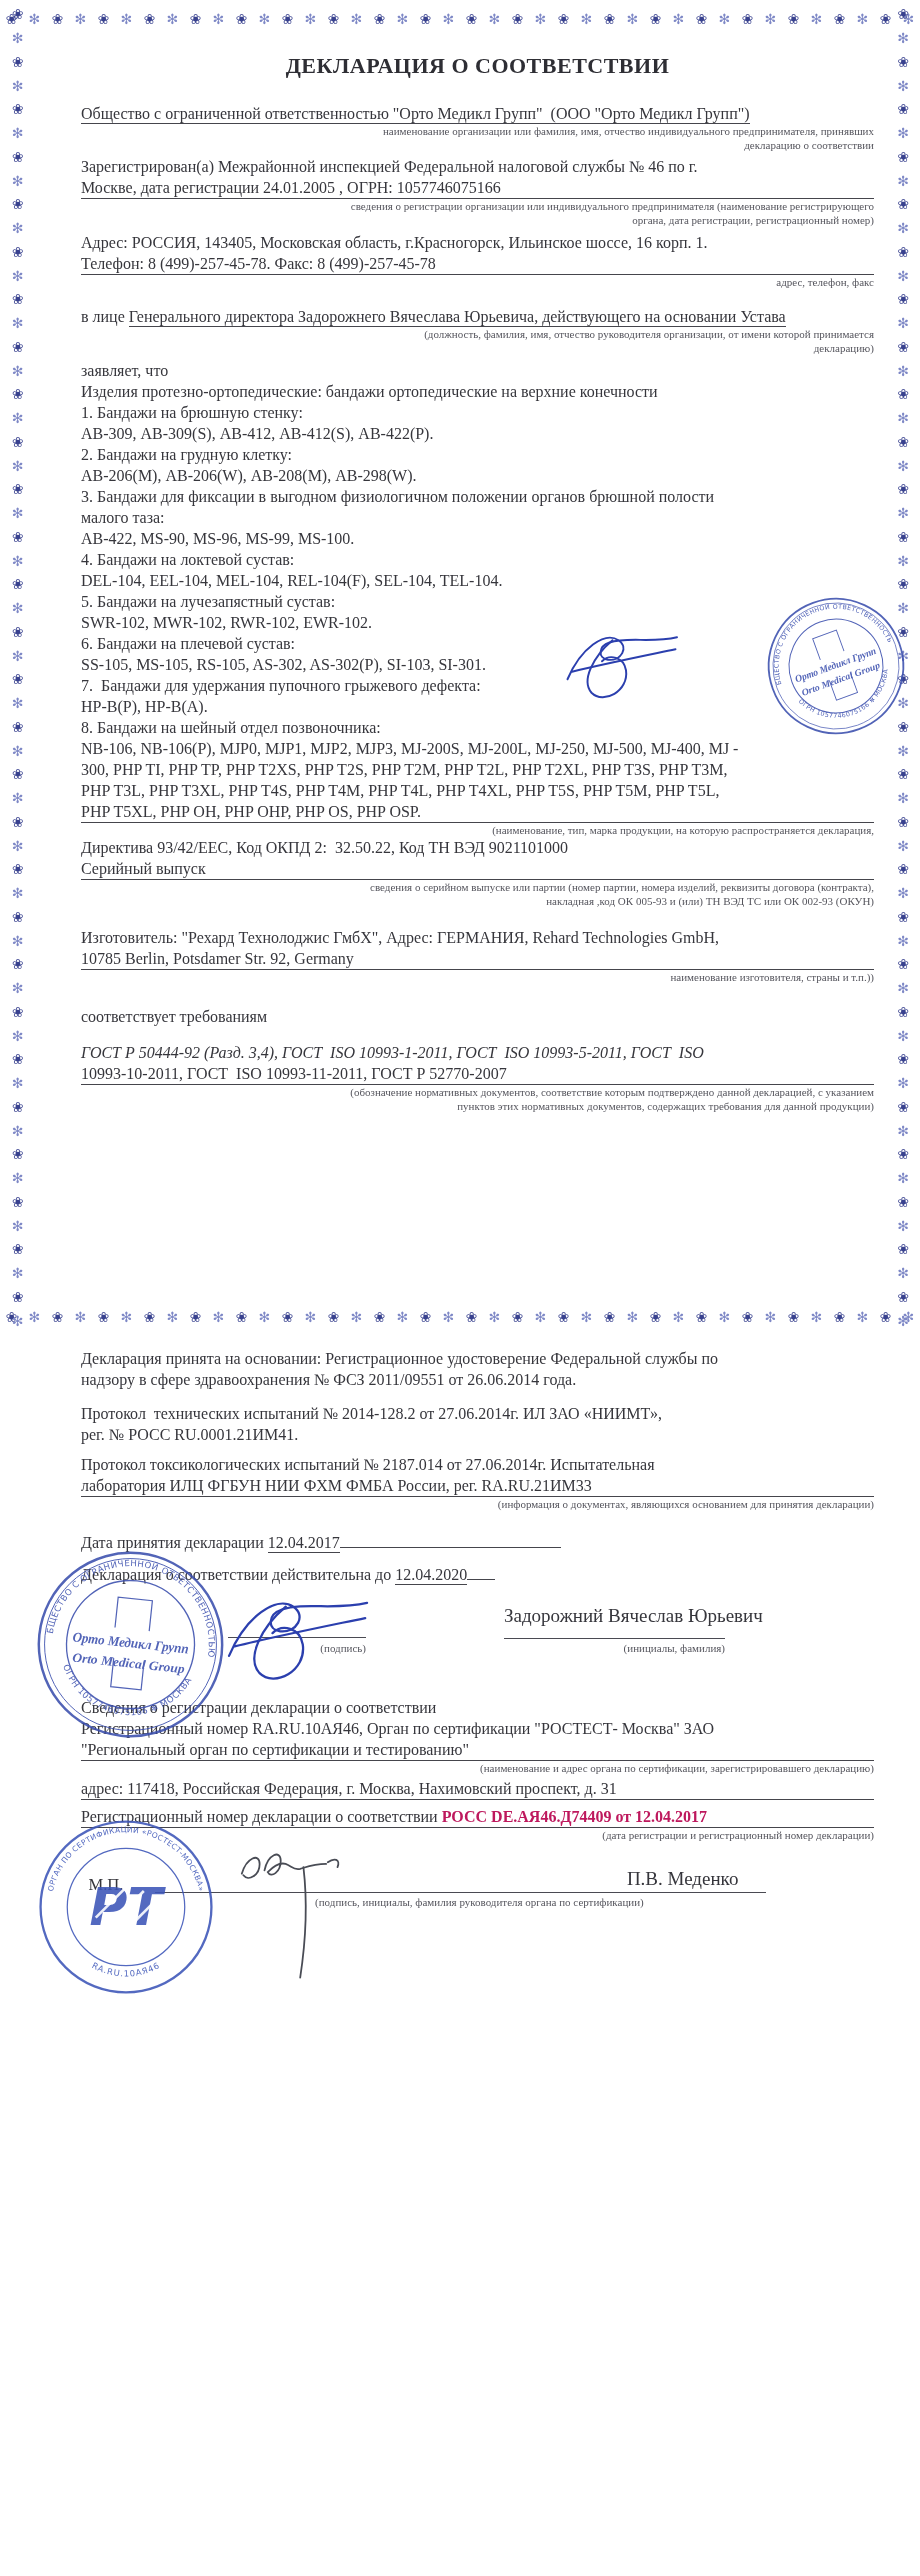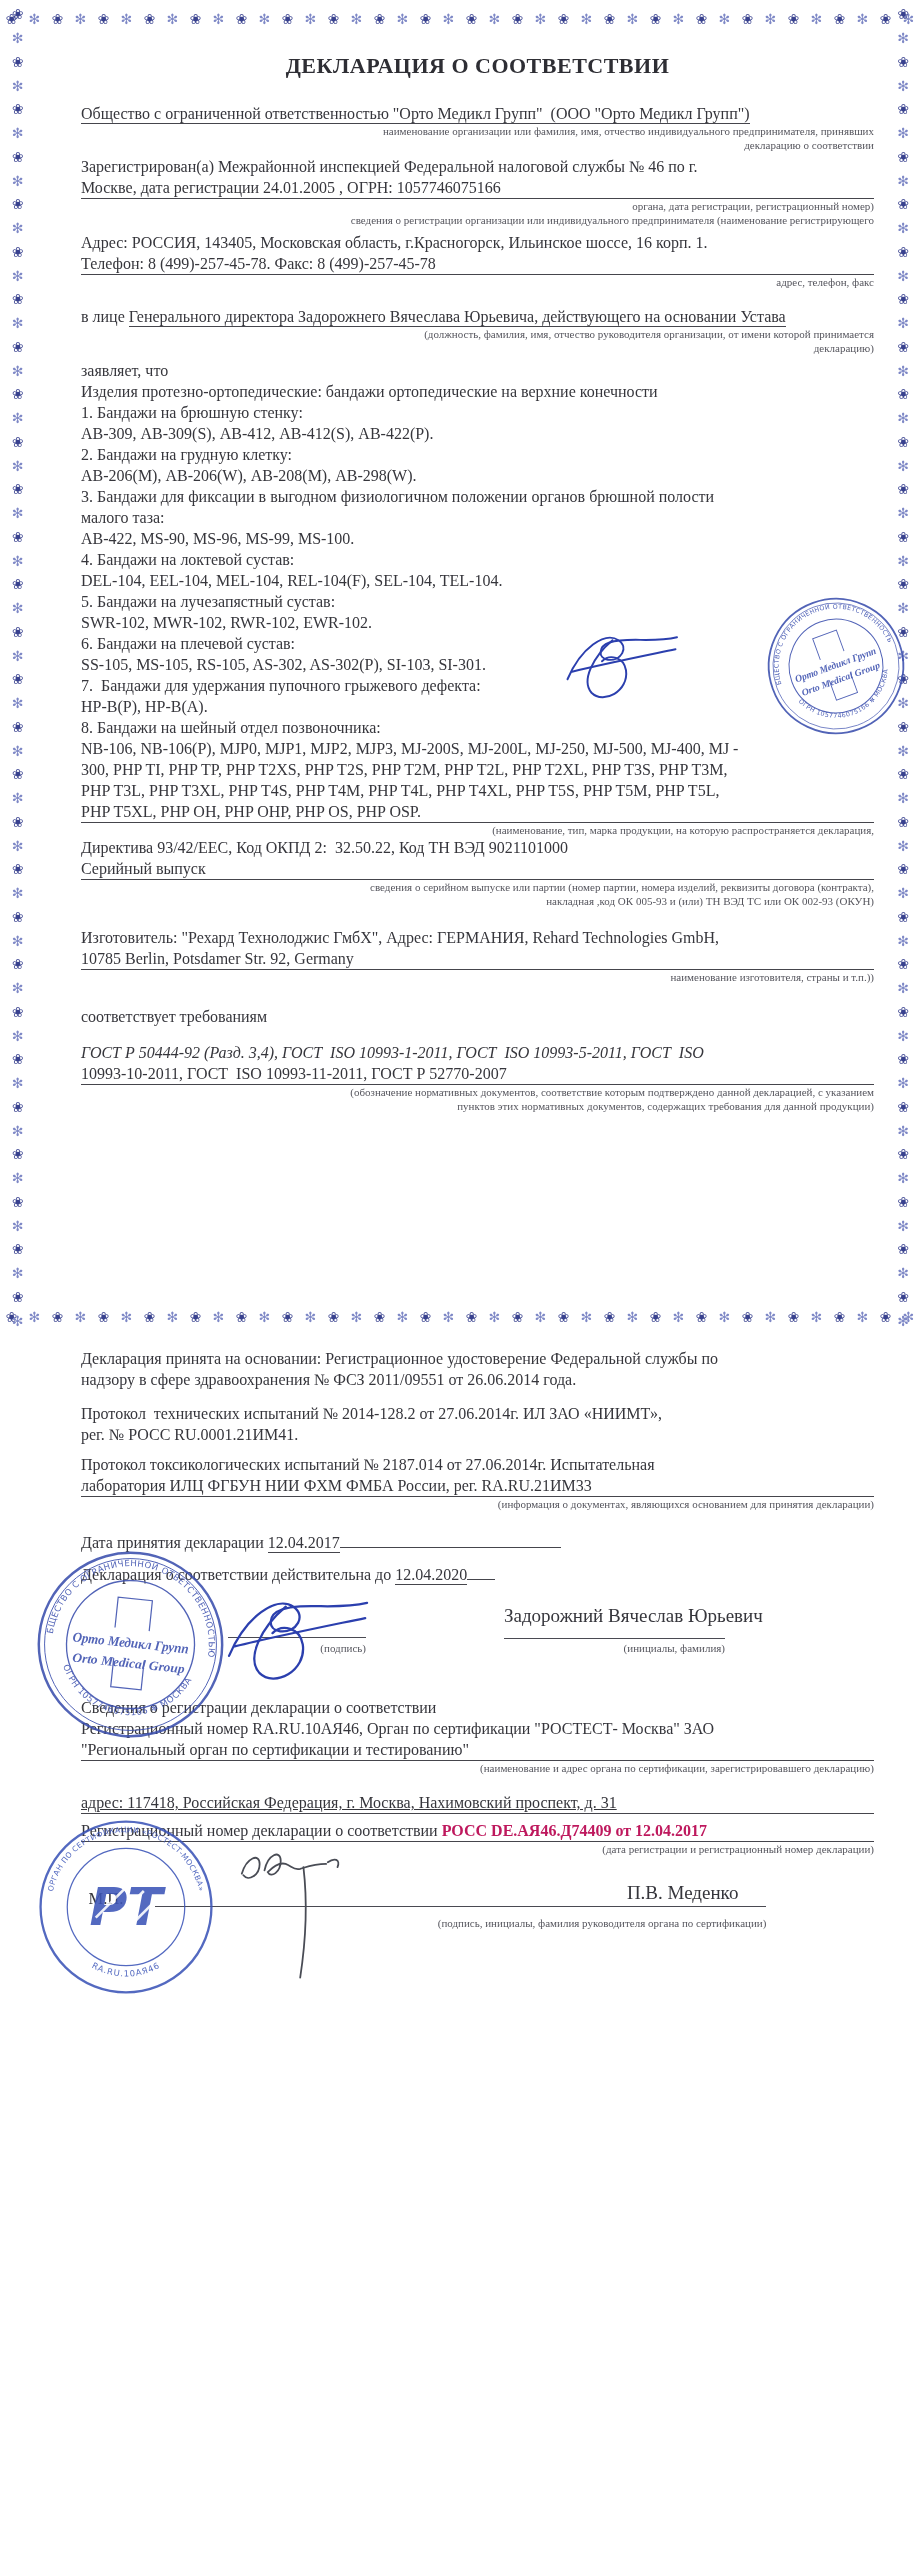--- a/index.html
+++ b/index.html
@@ -30,21 +30,21 @@
   .sig-line{border-bottom:1.1px solid #4a4a52;}
   .sig-right{margin-left:138px;width:221px;text-align:center;}
   .sig-name{font-size:19px;line-height:18.4px;margin-bottom:12px;white-space:pre;}
   .sig-row .cap{margin-top:2.8px;}
   
   .mp-row{display:flex;margin-top:28px;gap:12px;}
   .mp-label{font-size:16.6px;width:55px;margin-left:7.4px;padding-top:5.5px;white-space:pre;}
   .mp-body{width:611px;}
   .mp-linebox{position:relative;height:22px;border-bottom:1.1px solid #4a4a52;}
   .mp-name{position:absolute;right:28px;bottom:1.8px;font-size:19px;white-space:pre;}
-  .mp-body .cap{text-align:right;margin-left:37px;margin-top:9px;}
+  .mp-body .cap{text-align:center;margin-left:37px;margin-top:2px;}
   
   .stamp{position:absolute;opacity:.88;pointer-events:none;}
   .sigsvg{position:absolute;pointer-events:none;}
 </style>
 </head>
 <body>
 
 <div class="orn orn-row abs" style="left:5.5px;top:7.4px;width:909px;height:24px;">
     <span>❀</span>
     <span>✻</span>
@@ -246,22 +246,22 @@
     <span>✻</span>
   </div>
 
 <div class="doccol" id="page1" style="top:53px;">
     <div class="doc-title">ДЕКЛАРАЦИЯ О СООТВЕТСТВИИ</div>
     <div class="line"><span class="u">Общество с ограниченной ответственностью "Орто Медикл Групп"  (ООО "Орто Медикл Групп")</span></div>
     <div class="cap">наименование организации или фамилия, имя, отчество индивидуального предпринимателя, принявших</div>
     <div class="cap">декларацию о соответствии</div>
     <div class="line" style="margin-top: 3.7px;"><span>Зарегистрирован(а) Межрайонной инспекцией Федеральной налоговой службы № 46 по г.</span></div>
     <div class="line rule"><span>Москве, дата регистрации 24.01.2005 , ОГРН: 1057746075166</span></div>
+    <div class="cap">сведения о регистрации организации или индивидуального предпринимателя (наименование регистрирующего</div>
     <div class="cap">органа, дата регистрации, регистрационный номер)</div>
-    <div class="cap">сведения о регистрации организации или индивидуального предпринимателя (наименование регистрирующего</div>
     <div class="line" style="margin-top: 5.5px;"><span>Адрес: РОССИЯ, 143405, Московская область, г.Красногорск, Ильинское шоссе, 16 корп. 1.</span></div>
     <div class="line rule"><span>Телефон: 8 (499)-257-45-78. Факс: 8 (499)-257-45-78</span></div>
     <div class="cap">адрес, телефон, факс</div>
     <div class="line" style="margin-top: 16.6px;"><span>в лице </span><span class="u">Генерального директора Задорожнего Вячеслава Юрьевича, действующего на основании Устава</span></div>
     <div class="cap">(должность, фамилия, имя, отчество руководителя организации, от имени которой принимается</div>
     <div class="cap">декларацию)</div>
     <div class="line" style="margin-top: 5.5px;"><span>заявляет, что</span></div>
     <div class="line"><span>Изделия протезно-ортопедические: бандажи ортопедические на верхние конечности</span></div>
     <div class="line"><span>1. Бандажи на брюшную стенку:</span></div>
     <div class="line"><span>АВ-309, АВ-309(S), АВ-412, АВ-412(S), АВ-422(Р).</span></div>
@@ -317,21 +317,21 @@
       <div class="sig-right">
         <div class="sig-name">Задорожний Вячеслав Юрьевич</div>
         <div class="sig-line"></div>
         <div class="cap">(инициалы, фамилия)</div>
       </div>
     </div>
     <div class="line" style="margin-top: 42px;"><span>Сведения о регистрации декларации о соответствии</span></div>
     <div class="line"><span>Регистрационный номер RA.RU.10АЯ46, Орган по сертификации "РОСТЕСТ- Москва" ЗАО</span></div>
     <div class="line rule"><span>"Региональный орган по сертификации и тестированию"</span></div>
     <div class="cap">(наименование и адрес органа по сертификации, зарегистрировавшего декларацию)</div>
-    <div class="line rule" style="margin-top: 17px; text-decoration: underline;"><span>адрес: 117418, Российская Федерация, г. Москва, Нахимовский проспект, д. 31</span></div>
+    <div class="line rule" style="margin-top: 3px;"><span>адрес: 117418, Российская Федерация, г. Москва, Нахимовский проспект, д. 31</span></div>
     <div class="line rule" style="margin-top: 5.5px;"><span>Регистрационный номер декларации о соответствии </span><span class="bold">РОСС DE.АЯ46.Д74409 от 12.04.2017</span></div>
     <div class="cap">(дата регистрации и регистрационный номер декларации)</div>
     <div class="mp-row">
       <div class="mp-label">М.П.</div>
       <div class="mp-body">
         <div class="mp-linebox">
           <div class="mp-name">П.В. Меденко</div>
         </div>
         <div class="cap">(подпись, инициалы, фамилия руководителя органа по сертификации)</div>
       </div>

